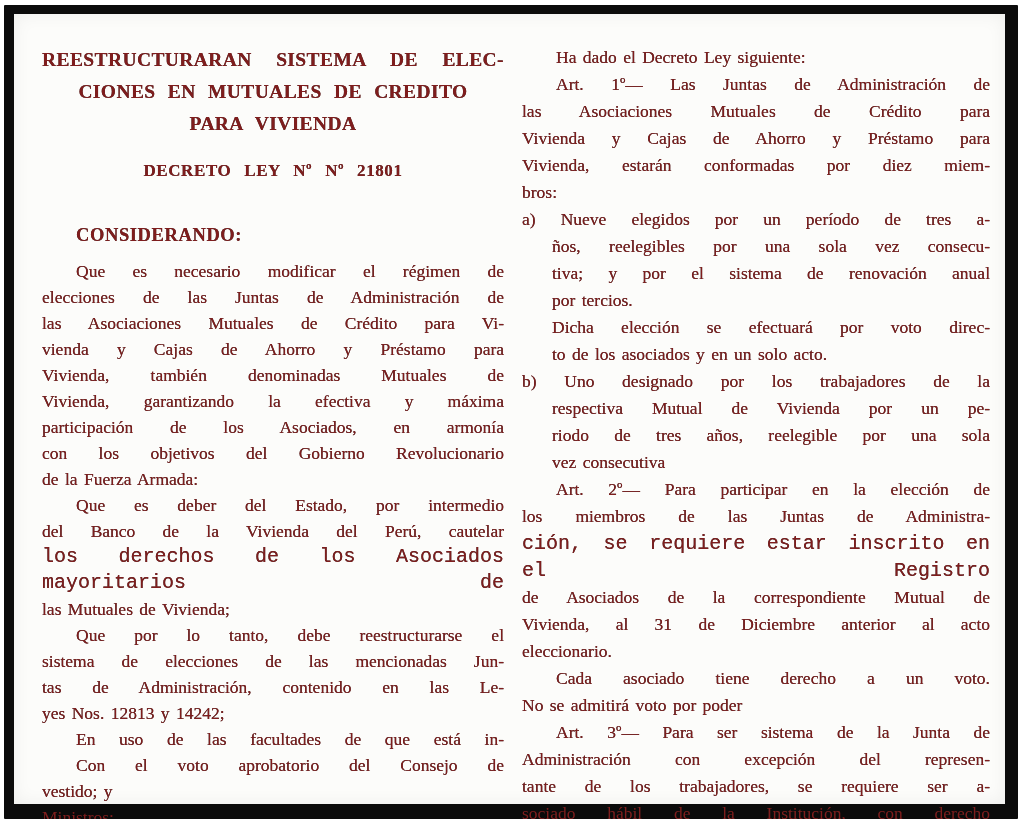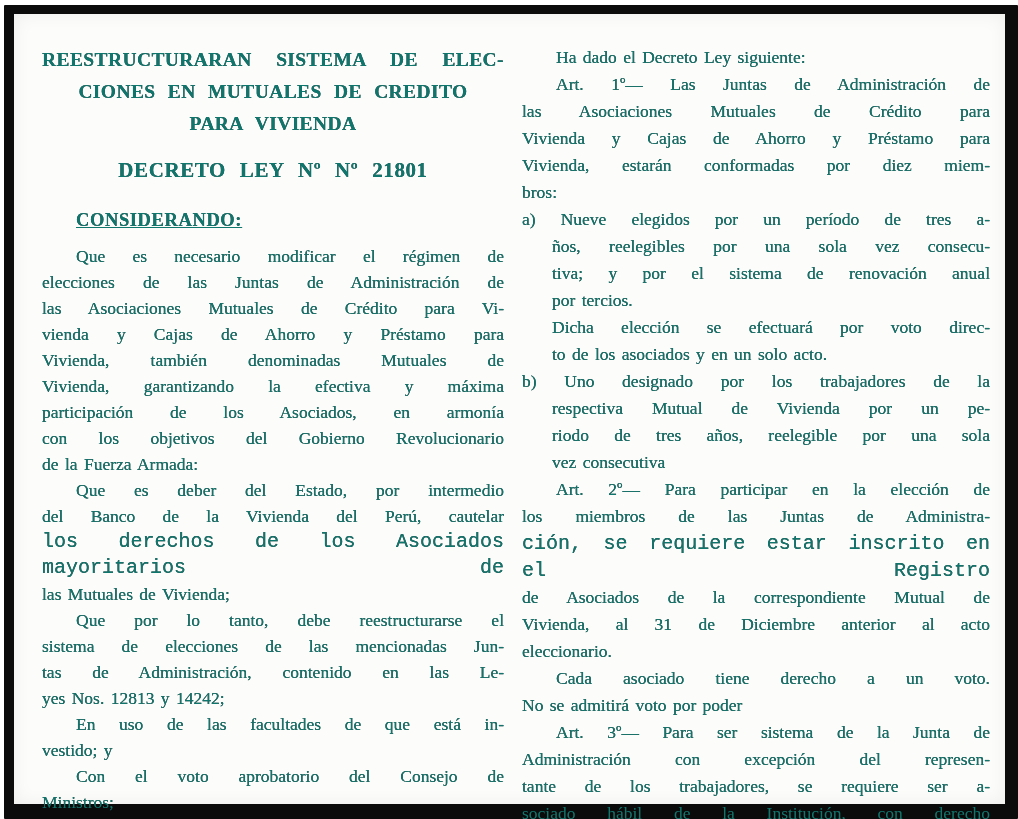--- a/index.html
+++ b/index.html
@@ -26,21 +26,21 @@
     position:absolute;
     top:30px;
     color:#171513;
   }
   .col-left{ left:28px;  width:462px; }
   .col-right{ left:508px; width:468px; }
 
   .line{
     font-size:17.5px;
     line-height:26px;
-    color:#0f766e;
+    color:#7f1d1d;
     text-shadow:0 0 0.6px rgba(23,21,19,0.85);
     word-spacing:2px;
   }
   .col-right .line{ line-height:27px; }
 
   .a-justify{ text-align:justify; text-align-last:justify; }
   .a-left{ text-align:left; text-align-last:left; }
   .a-center{ text-align:left; text-align-last:center;font-family:Liberation Serif, serif; }
 
   .ind-p{ padding-left:34px; }
@@ -48,39 +48,39 @@
 
   .s-title{
     font-weight:700;
     font-size:19.5px;
     line-height:32px;
     letter-spacing:0.4px;
     word-spacing:7px;
   }
   .s-subtitle{
     font-weight:700;
-    font-size:21px;
+    font-size:17px;
     line-height:27px;
     letter-spacing:0.6px;
     word-spacing:8px;
   }
   .s-heading{
     font-weight:700;
     font-size:18.5px;
     line-height:26px;
     letter-spacing:0.6px;
   }
   .s-alt{
     font-family:Liberation Mono, monospace;
     font-size:20px;
   }
 
   .gap-sm{ margin-top:10px; }
   .gap-md{ margin-top:17px; }
-  .gap-lg{ margin-top:23px;text-decoration:underline; }
+  .gap-lg{ margin-top:38px; }
 </style>
 </head>
 <body>
 
 <div id="screenshot">
   <div class="scan-border">
     <div class="page">
       <div class="col col-left">
           <div class="line s-title a-justify">REESTRUCTURARAN SISTEMA DE ELEC-</div>
           <div class="line s-title a-center">CIONES EN MUTUALES DE CREDITO</div>
@@ -98,22 +98,22 @@
           <div class="line a-left">de la Fuerza Armada:</div>
           <div class="line a-justify ind-p">Que es deber del Estado, por intermedio</div>
           <div class="line a-justify">del Banco de la Vivienda del Perú, cautelar</div>
           <div class="line s-alt a-justify">los derechos de los Asociados mayoritarios de</div>
           <div class="line a-left">las Mutuales de Vivienda;</div>
           <div class="line a-justify ind-p">Que por lo tanto, debe reestructurarse el</div>
           <div class="line a-justify">sistema de elecciones de las mencionadas Jun-</div>
           <div class="line a-justify">tas de Administración, contenido en las Le-</div>
           <div class="line a-left">yes Nos. 12813 y 14242;</div>
           <div class="line a-justify ind-p">En uso de las facultades de que está in-</div>
+          <div class="line a-justify ind-p">Con el voto aprobatorio del Consejo de</div>
           <div class="line a-left">vestido; y</div>
-          <div class="line a-justify ind-p">Con el voto aprobatorio del Consejo de</div>
           <div class="line a-left">Ministros;</div>
         </div>
       <div class="col col-right">
           <div class="line a-left ind-p">Ha dado el Decreto Ley siguiente:</div>
           <div class="line a-justify ind-p">Art. 1º— Las Juntas de Administración de</div>
           <div class="line a-justify">las Asociaciones Mutuales de Crédito para</div>
           <div class="line a-justify">Vivienda y Cajas de Ahorro y Préstamo para</div>
           <div class="line a-justify">Vivienda, estarán conformadas por diez miem-</div>
           <div class="line a-left">bros:</div>
           <div class="line a-justify">a) Nueve elegidos por un período de tres a-</div>

